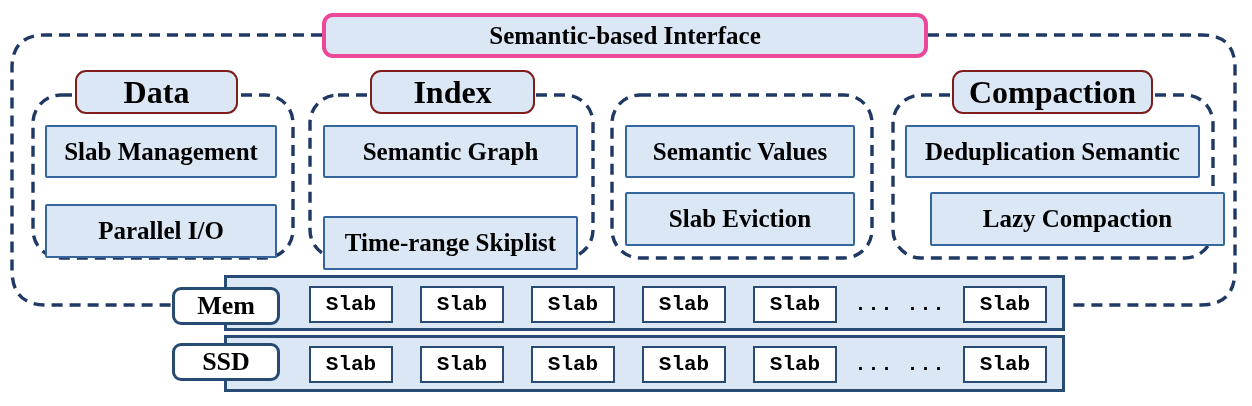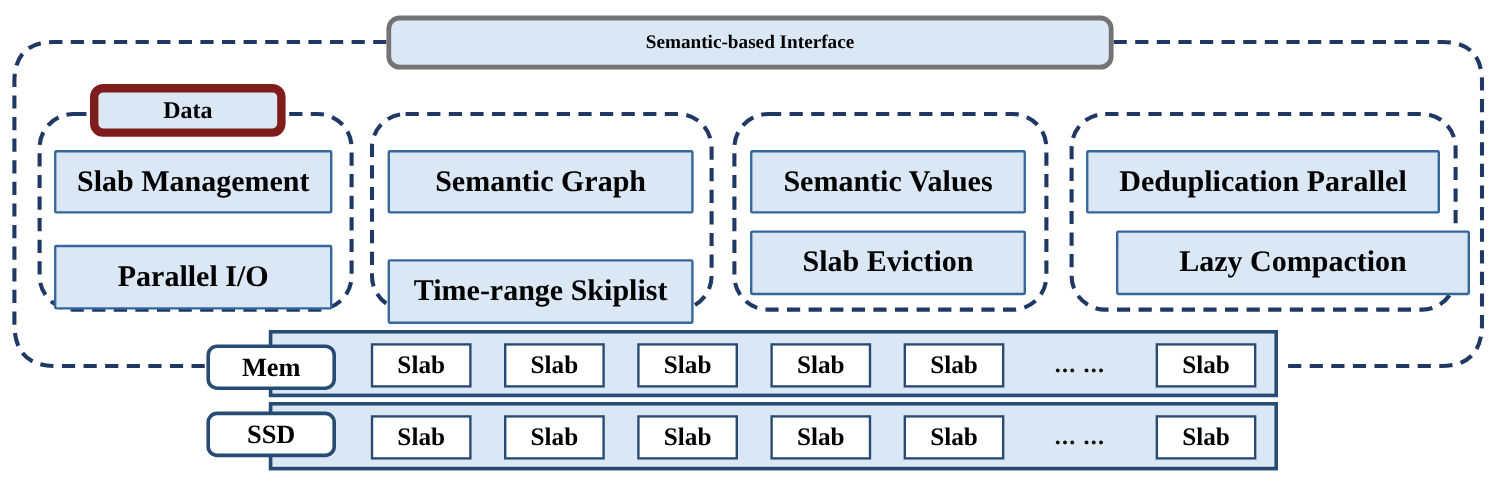--- a/index.html
+++ b/index.html
@@ -5,31 +5,31 @@
   html,body{margin:0;padding:0;background:#ffffff;}
   .stage{
     position:relative;width:1252px;height:406px;background:#ffffff;overflow:hidden;
     font-family:"Liberation Serif","DejaVu Serif",serif;font-weight:bold;color:#000;
   }
   .dashes{position:absolute;left:0;top:0;z-index:0;}
   .fillbox{
     position:absolute;display:flex;align-items:center;justify-content:center;
     background:#dbe7f5;box-sizing:border-box;text-align:center;z-index:2;
   }
-  .titlebox{border:4px solid #737373;border-radius:11px;font-size:16px;z-index:2;}
-  .tab{border:7px solid #7f1d1d;border-radius:11px;font-size:20px;z-index:2;}
+  .titlebox{border:4px solid #ec4899;border-radius:11px;font-size:25px;z-index:2;}
+  .tab{border:2px solid #7f1d1d;border-radius:11px;font-size:32px;z-index:2;}
   .cbox{border:2.5px solid #35679c;border-radius:2px;font-size:25px;z-index:2;}
   .bar{
     position:absolute;left:224px;width:841px;height:56px;background:#dbe7f5;
-    border:3px solid #274b72;box-sizing:border-box;z-index:1;
+    border:3px solid #274b72;box-sizing:border-box;z-index:1;font-family:Liberation Mono, monospace;
   }
   .rowlabel{
     position:absolute;left:172px;width:108px;height:38px;background:#ffffff;
     border:3.5px solid #274b72;border-radius:9px;box-sizing:border-box;z-index:3;
-    display:flex;align-items:center;justify-content:center;font-size:22px;
+    display:flex;align-items:center;justify-content:center;font-size:26px;
   }
   .slab{
     position:absolute;top:8px;width:84px;height:37px;background:#ffffff;
     border:2.5px solid #274b72;box-sizing:border-box;
     display:flex;align-items:center;justify-content:center;font-size:21px;
   }
   .dots{
     position:absolute;top:8px;left:610px;width:126px;height:37px;
     display:flex;align-items:center;justify-content:center;font-size:20px;letter-spacing:1px;
   }
@@ -46,31 +46,33 @@
       <rect x="33" y="95" width="260" height="163" rx="28"></rect>
       <rect x="310" y="95" width="283" height="163" rx="28"></rect>
       <rect x="612" y="95" width="260" height="163" rx="28"></rect>
       <rect x="893" y="95" width="320" height="163" rx="28"></rect>
     </g>
   </svg>
 
   <div class="fillbox titlebox" style="left:322px;top:13px;width:606px;height:45px;">Semantic-based Interface</div>
 
   <div class="fillbox tab" style="left:75px;top:70px;width:163px;height:44px;">Data</div>
+  <div class="fillbox tab" style="left:370px;top:70px;width:165px;height:44px;">Index</div>
+  <div class="fillbox tab" style="left:952px;top:70px;width:201px;height:44px;">Compaction</div>
 
   <div class="fillbox cbox" style="left:45px;top:125px;width:232px;height:53px;">Slab Management</div>
   <div class="fillbox cbox" style="left:45px;top:192px;width:232px;height:54px;margin-top:12px;">Parallel I/O</div>
 
   <div class="fillbox cbox" style="left:323px;top:125px;width:255px;height:53px;">Semantic Graph</div>
   <div class="fillbox cbox" style="left:323px;top:192px;width:255px;height:54px;margin-top:24px;">Time-range Skiplist</div>
 
   <div class="fillbox cbox" style="left:625px;top:125px;width:230px;height:53px;">Semantic Values</div>
   <div class="fillbox cbox" style="left:625px;top:192px;width:230px;height:54px;">Slab Eviction</div>
 
-  <div class="fillbox cbox" style="left:905px;top:125px;width:295px;height:53px;">Deduplication Parallel</div>
+  <div class="fillbox cbox" style="left:905px;top:125px;width:295px;height:53px;">Deduplication Semantic</div>
   <div class="fillbox cbox" style="left:930px;top:192px;width:295px;height:54px;">Lazy Compaction</div>
 
   <div class="bar" style="top:275px;">
     <div class="slab" style="left:82px;">Slab</div>
     <div class="slab" style="left:193px;">Slab</div>
     <div class="slab" style="left:304px;">Slab</div>
     <div class="slab" style="left:415px;">Slab</div>
     <div class="slab" style="left:526px;">Slab</div>
     <div class="dots">... ...</div>
     <div class="slab" style="left:736px;">Slab</div>

